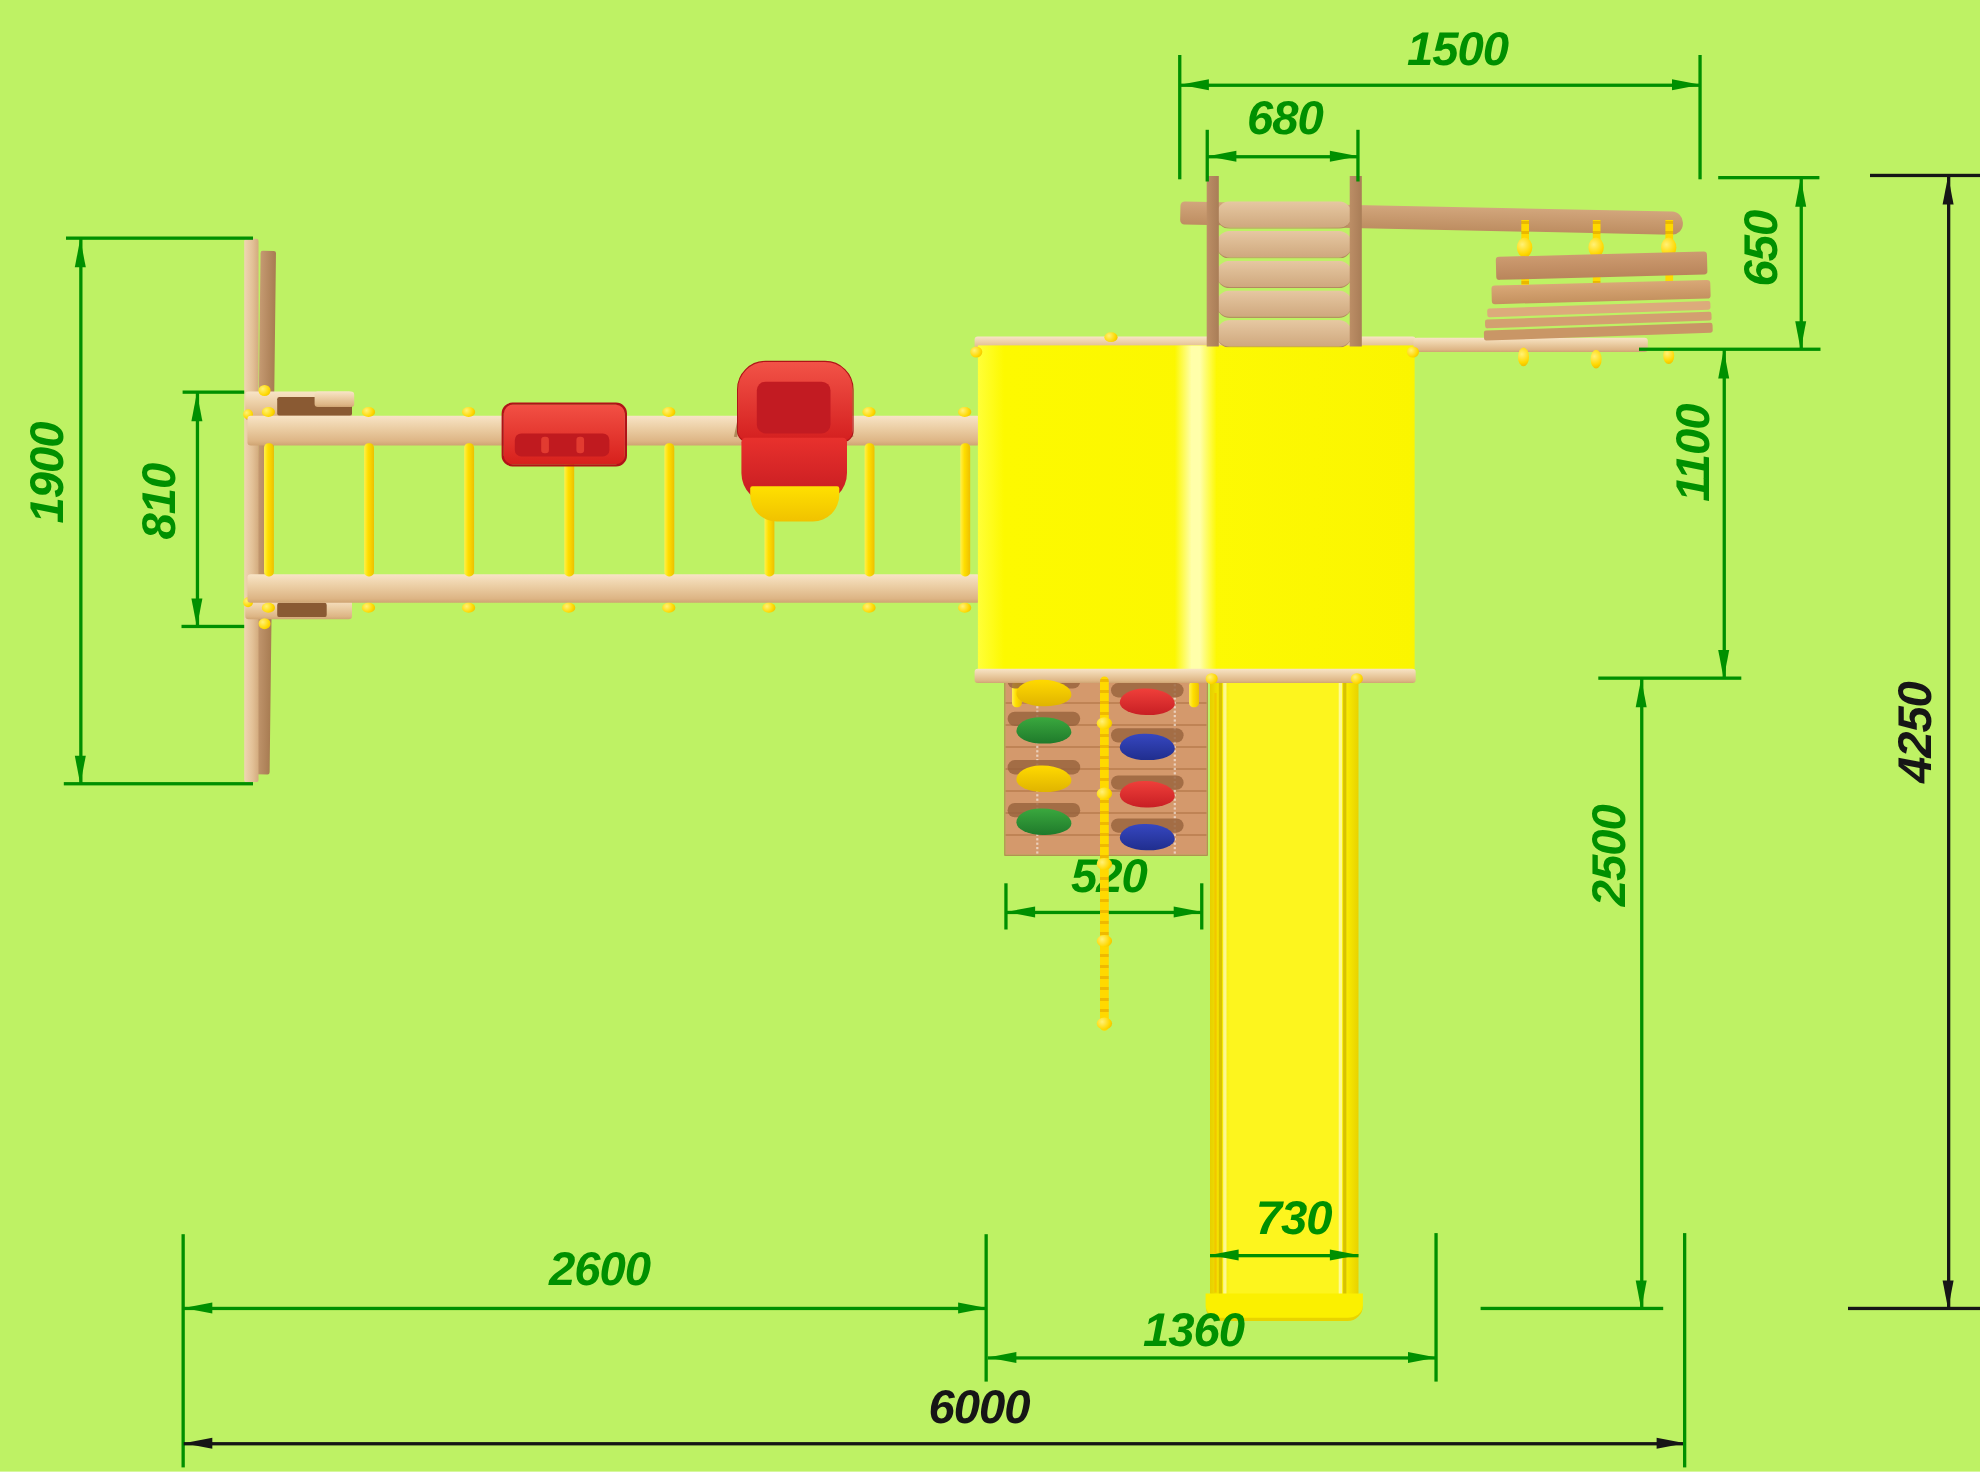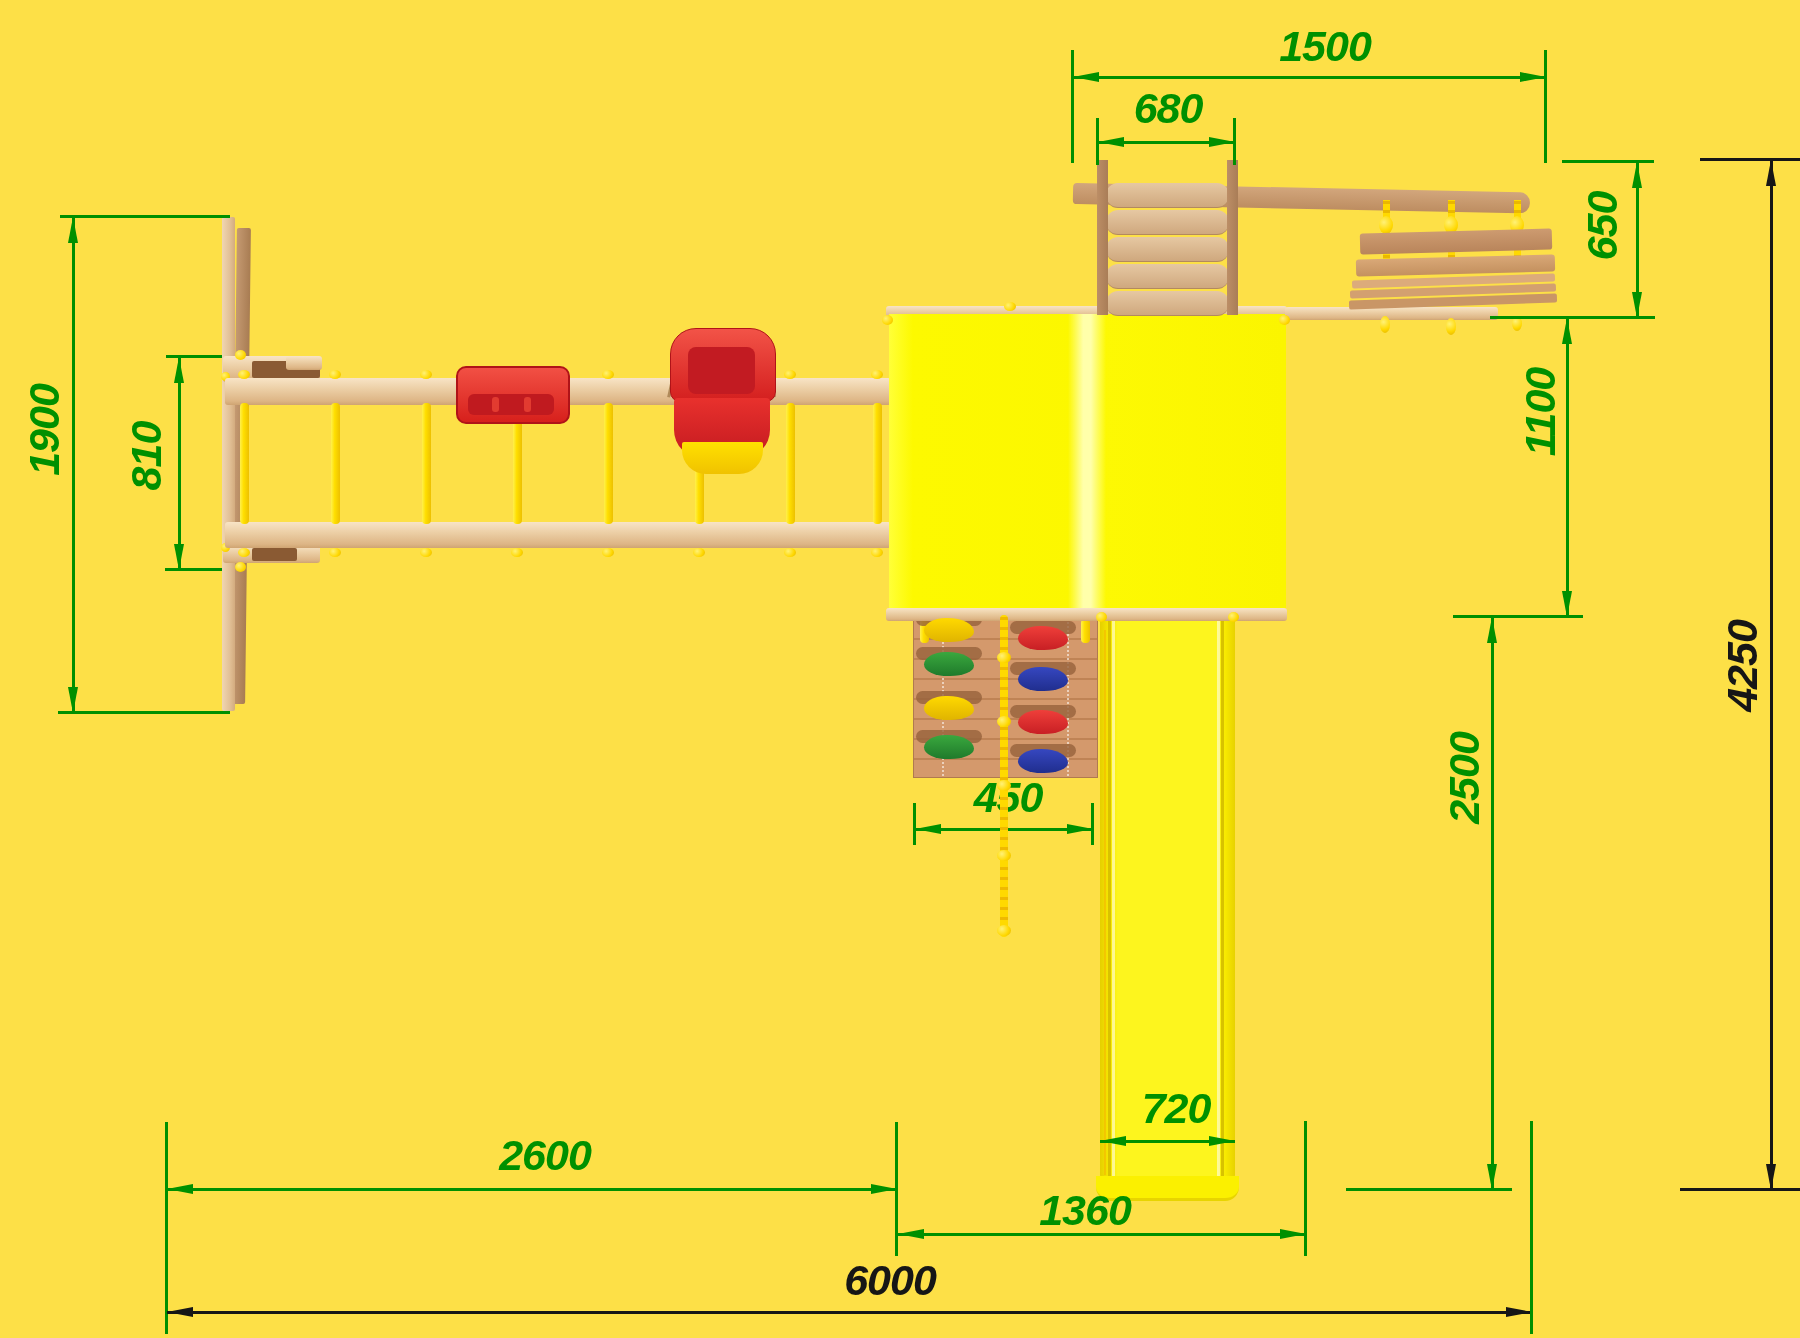--- a/index.html
+++ b/index.html
@@ -1,16 +1,16 @@
 <!DOCTYPE html>
 <html><head>
 <meta charset="utf-8">
 <style>
   html,body{margin:0;padding:0;background:#ffffff;}
-  #stage{position:relative;width:1800px;height:1338px;background:#fde047;overflow:hidden;
+  #stage{position:relative;width:1800px;height:1338px;background:#bef264;overflow:hidden;
          font-family:"Liberation Sans",sans-serif;}
   .abs{position:absolute;}
   
   .dl{background:#009000;}               
   .dl.k{background:#161616;}             
   .dimlabel{position:absolute;white-space:nowrap;color:#009000;
             font:italic 700 43px/1 "Liberation Sans",sans-serif;letter-spacing:-1px;
             transform:translate(-50%,-50%);}
   .dimlabel.v{transform:translate(-50%,-50%) rotate(-90deg);}
   .dimlabel.k{color:#161616;}
@@ -230,28 +230,28 @@
     <div class="abs dl z30" style="left:165px;top:568px;width:57px;height:3px;"></div>
     <div class="dimlabel v z30" style="left:146px;top:456px;">810</div>
   </div>
 
   <div>
     <div class="abs dl z30" style="left:915px;top:828px;width:178px;height:3px;"></div>
     <div class="abs aL z30" style="left:915px;top:824px;"></div>
     <div class="abs aR z30" style="left:1067px;top:824px;"></div>
     <div class="abs dl z30" style="left:913px;top:803px;width:3px;height:42px;"></div>
     <div class="abs dl z30" style="left:1091px;top:803px;width:3px;height:42px;"></div>
-    <div class="dimlabel z30" style="left:1008px;top:797px;">450</div>
+    <div class="dimlabel z30" style="left:1008px;top:797px;">520</div>
   </div>
 
   <div>
     <div class="abs dl z30" style="left:1100px;top:1140px;width:135px;height:3px;"></div>
     <div class="abs aL z30" style="left:1100px;top:1136px;"></div>
     <div class="abs aR z30" style="left:1209px;top:1136px;"></div>
-    <div class="dimlabel z30" style="left:1176px;top:1108px;">720</div>
+    <div class="dimlabel z30" style="left:1176px;top:1108px;">730</div>
   </div>
 
   <div>
     <div class="abs dl z30" style="left:167px;top:1188px;width:730px;height:3px;"></div>
     <div class="abs aL z30" style="left:167px;top:1184px;"></div>
     <div class="abs aR z30" style="left:871px;top:1184px;"></div>
     <div class="abs dl z30" style="left:165px;top:1122px;width:3px;height:212px;"></div>
     <div class="abs dl z30" style="left:895px;top:1122px;width:3px;height:134px;"></div>
     <div class="dimlabel z30" style="left:545px;top:1155px;text-align:right;">2600</div>
   </div>

